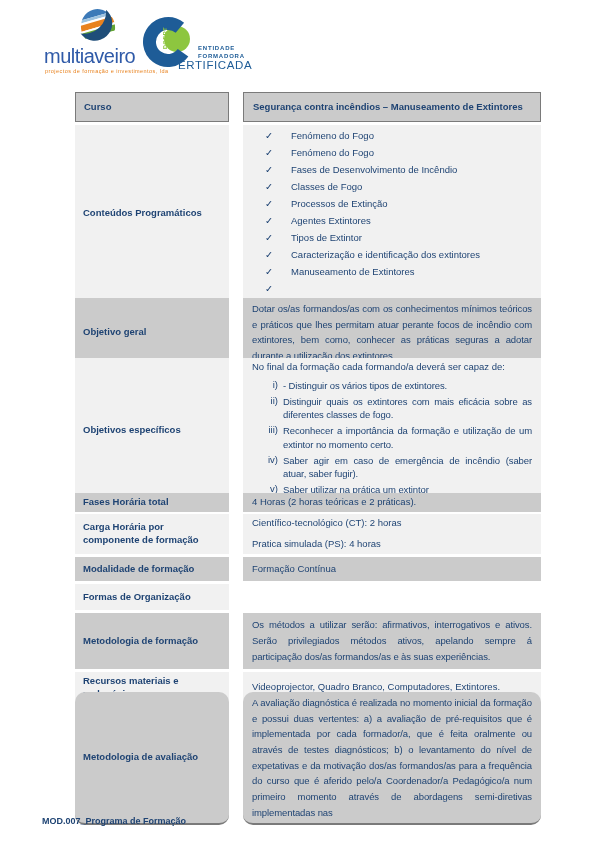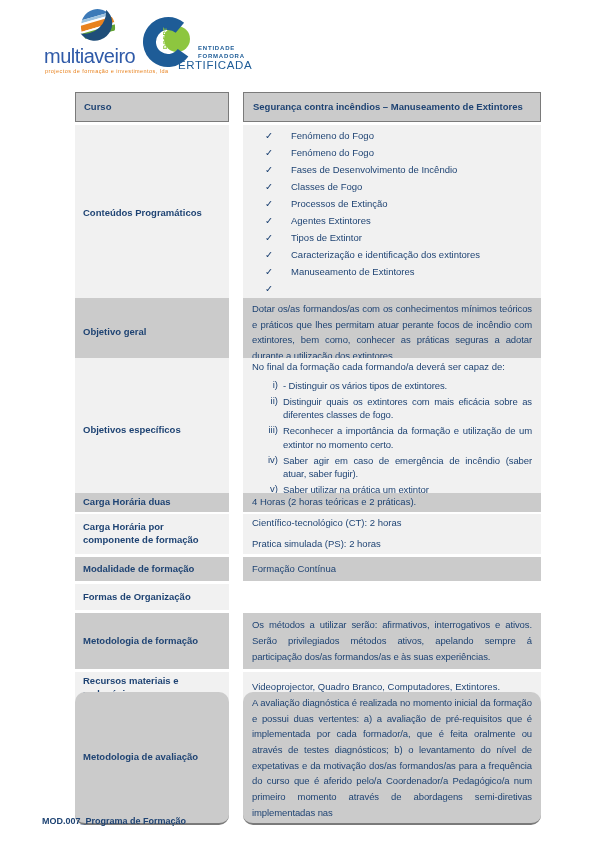--- a/index.html
+++ b/index.html
@@ -187,29 +187,29 @@
 
           <div class="obj-item">
             <span class="obj-num">v)</span>
             <span class="obj-text">Saber utilizar na prática um extintor</span>
           </div>
         </div>
     </div>
   </div>
 
   <div class="row gray r5">
-    <div class="cell-label">Carga Horária duas</div>
+    <div class="cell-label">Fases Horária total</div>
     <div class="cell-content">4 Horas (2 horas teóricas e 2 práticas).</div>
   </div>
 
   <div class="row light r6">
     <div class="cell-label">Carga Horária por componente de formação</div>
     <div class="cell-content">
       <div>Científico-tecnológico (CT): 2 horas</div>
-      <div class="line2">Pratica simulada (PS): 2 horas</div>
+      <div class="line2">Pratica simulada (PS): 4 horas</div>
     </div>
   </div>
 
   <div class="row gray r7">
     <div class="cell-label">Modalidade de formação</div>
     <div class="cell-content">Formação Contínua</div>
   </div>
 
   <div class="row light r8">
     <div class="cell-label">Formas de Organização</div>

